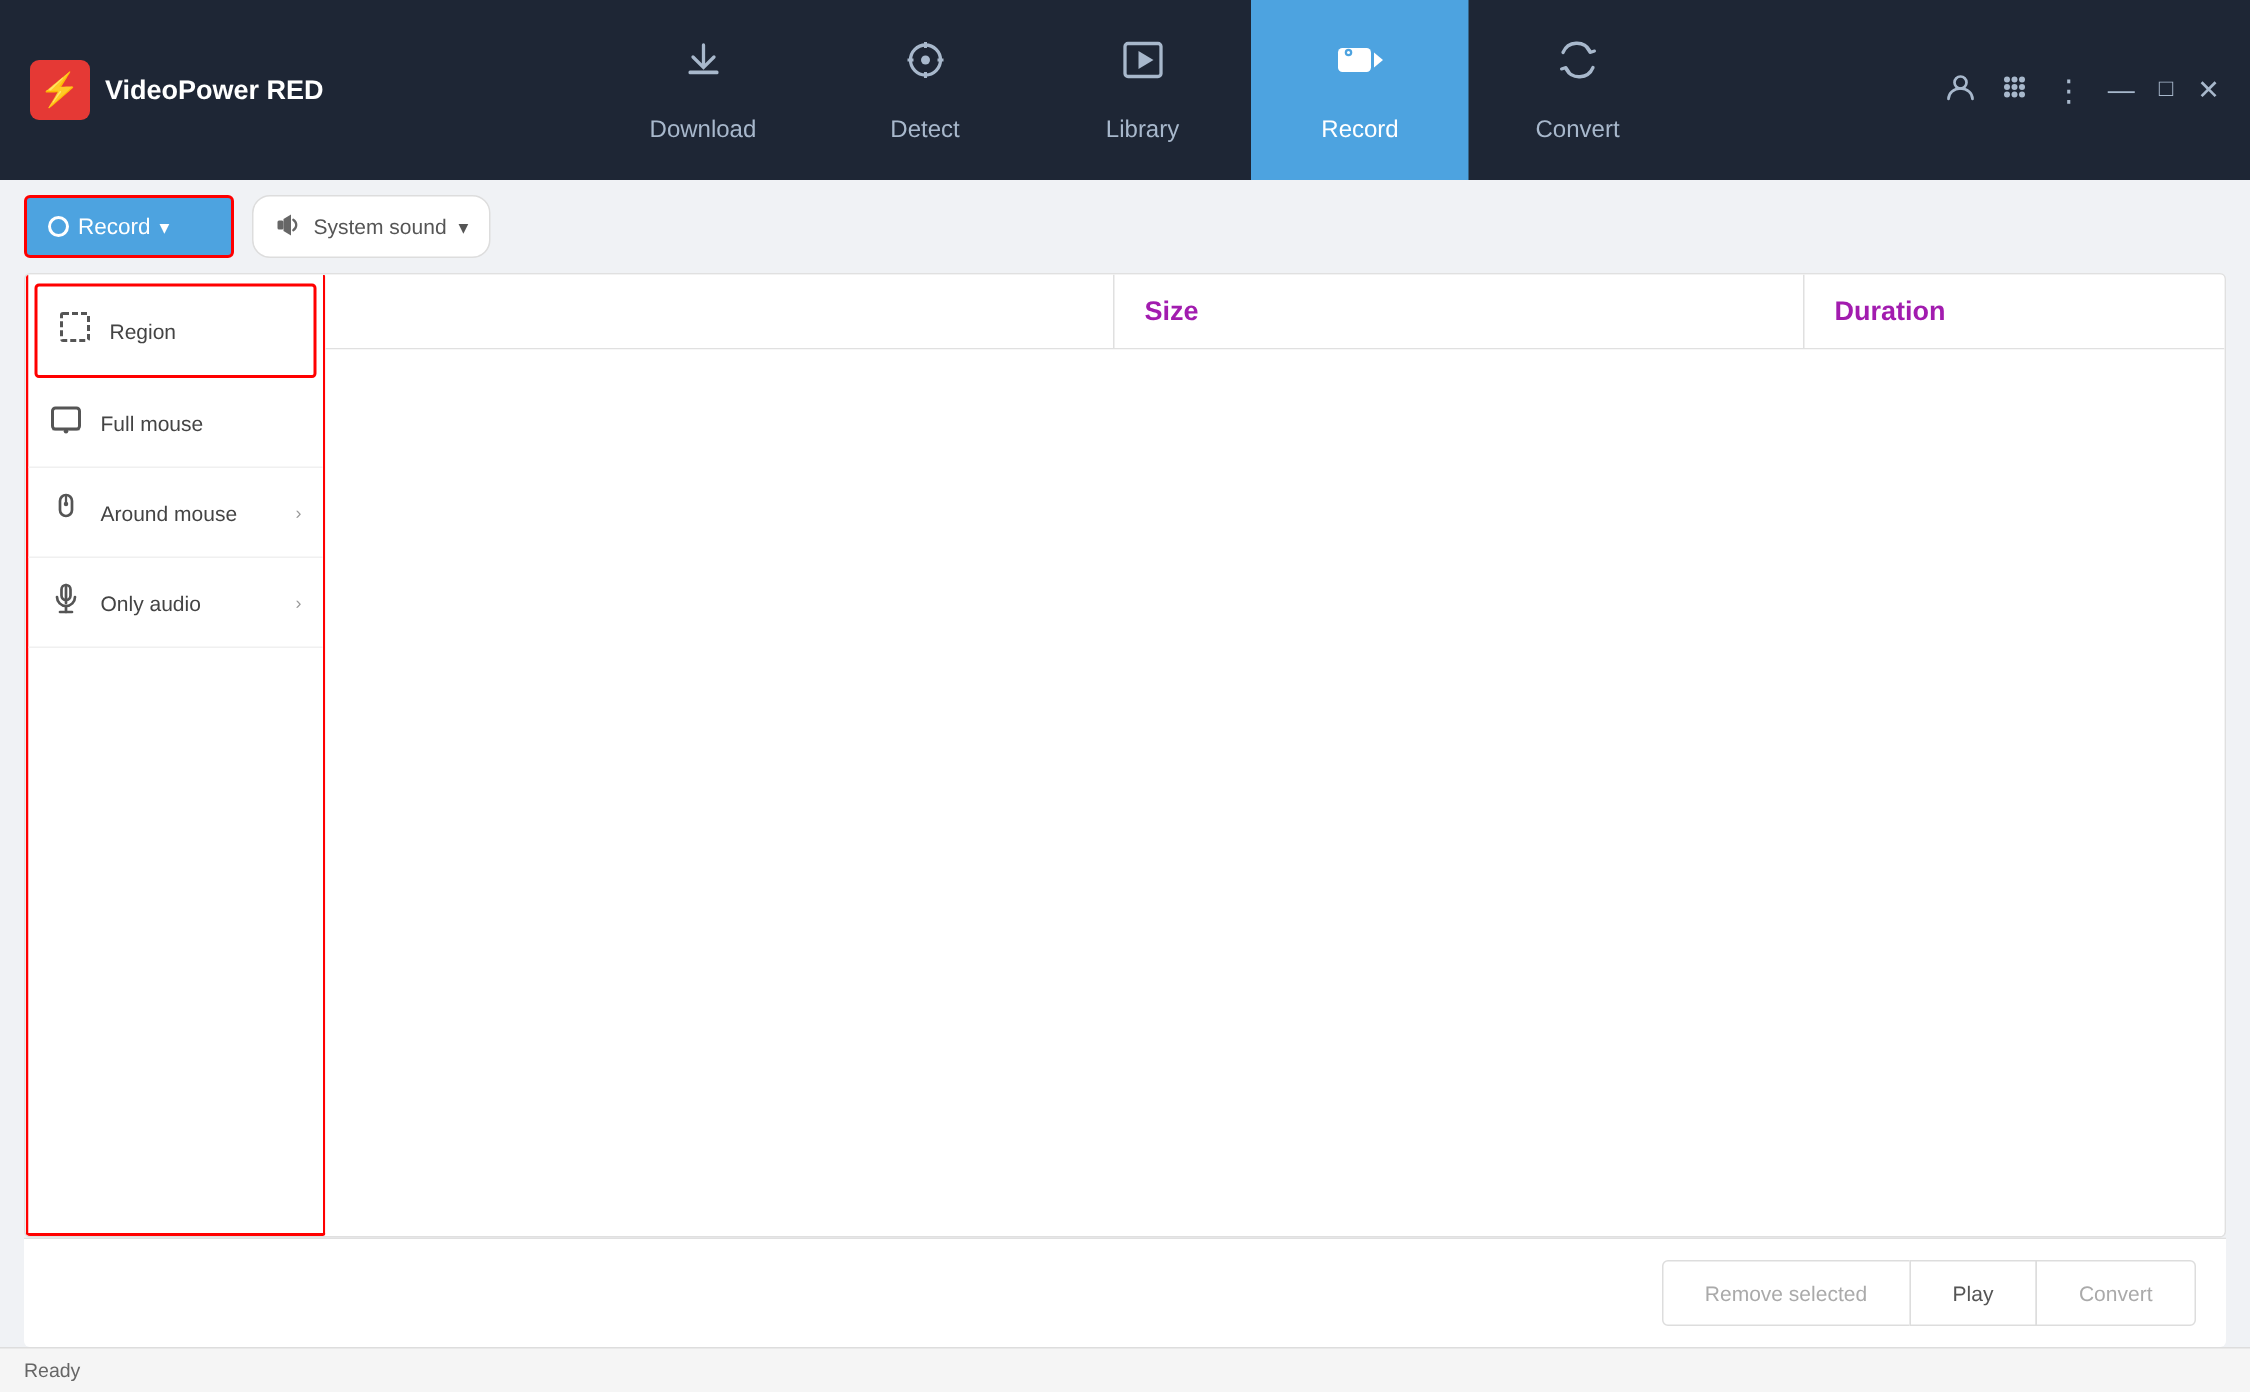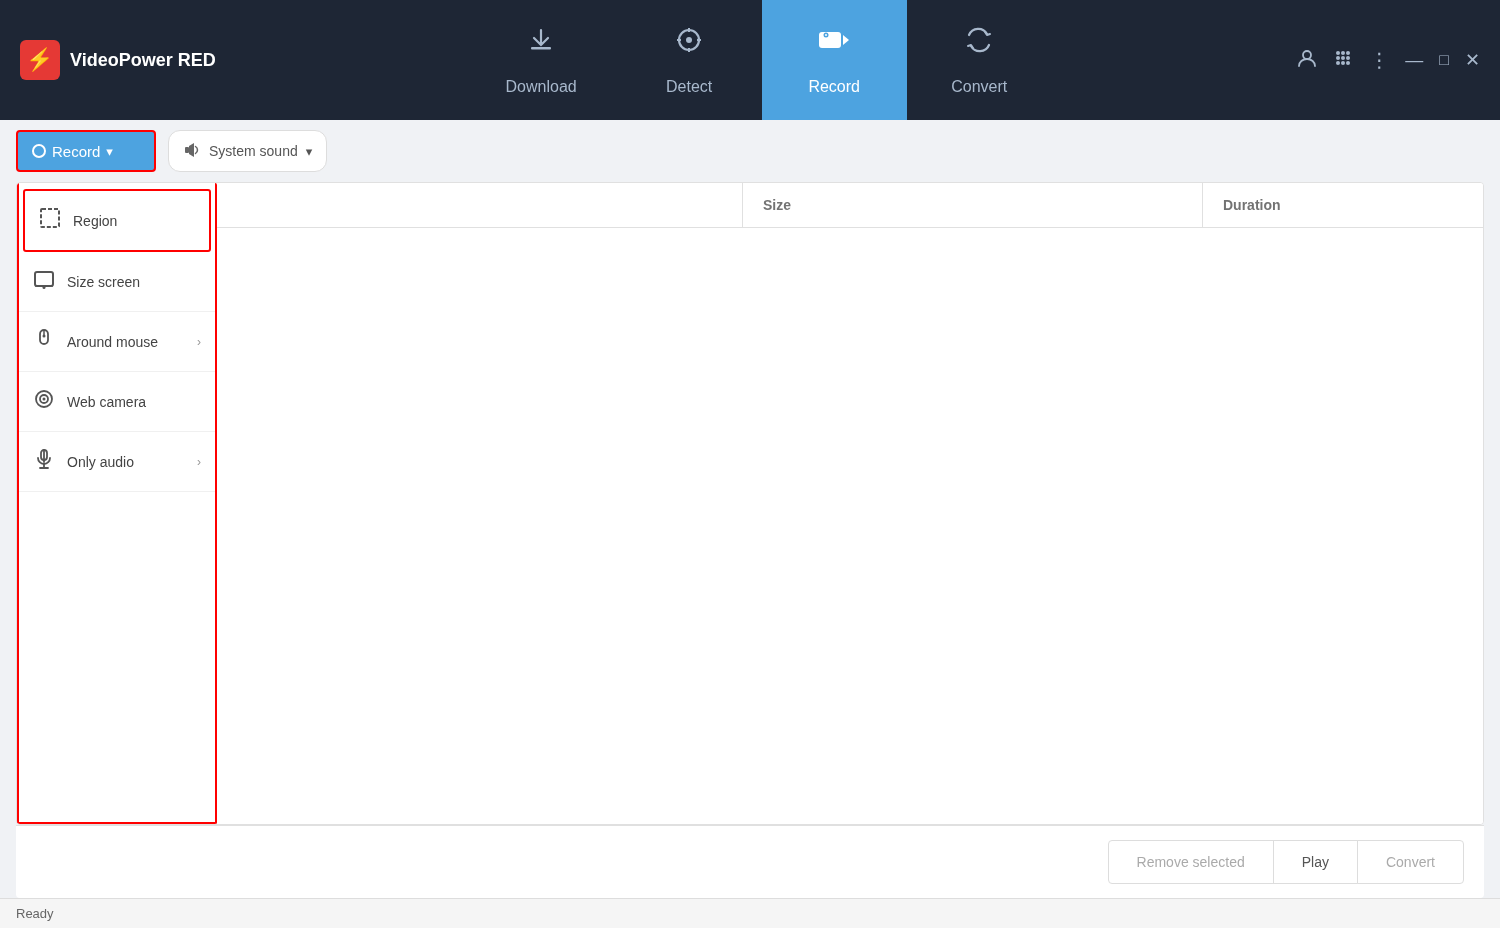--- a/index.html
+++ b/index.html
@@ -169,23 +169,23 @@
       flex-direction: column;
     }
     .file-list-header {
       display: flex;
       border-bottom: 1px solid #e0e0e0;
       padding: 0;
       background: white;
     }
     .file-list-header .col {
       padding: 14px 20px;
-      font-size: 14px;
+      font-size: 18px;
       font-weight: 600;
-      color: #737373;
+      color: #a21caf;
       border-right: 1px solid #e0e0e0;
     }
     .col-name { flex: 1; }
     .col-size { width: 460px; }
     .col-duration { width: 280px; border-right: none !important; }
     .file-list-body {
       flex: 1;
       background: white;
     }
 
@@ -259,20 +259,29 @@
           <circle cx="15" cy="15" r="3" fill="#a8b8cc"></circle>
           <line x1="15" y1="3" x2="15" y2="7" stroke="#a8b8cc" stroke-width="2"></line>
           <line x1="15" y1="23" x2="15" y2="27" stroke="#a8b8cc" stroke-width="2"></line>
           <line x1="3" y1="15" x2="7" y2="15" stroke="#a8b8cc" stroke-width="2"></line>
           <line x1="23" y1="15" x2="27" y2="15" stroke="#a8b8cc" stroke-width="2"></line>
         </svg>
       </span>
       <span>Detect</span>
     </div>
 
+    <div class="nav-tab">
+      <span class="tab-icon">
+        <svg width="30" height="30" viewBox="0 0 30 30" fill="none">
+          <rect x="3" y="4" width="24" height="22" rx="2" stroke="#a8b8cc" stroke-width="2.2"></rect>
+          <polygon points="12,9 22,15 12,21" fill="#a8b8cc"></polygon>
+        </svg>
+      </span>
+      <span>Library</span>
+    </div>
 
     <div class="nav-tab active">
       <span class="tab-icon">
         <svg width="34" height="30" viewBox="0 0 34 30" fill="none">
           <rect x="2" y="7" width="22" height="16" rx="3" fill="white"></rect>
           <polygon points="26,10 32,15 26,20" fill="white"></polygon>
           <circle cx="9" cy="10" r="2.5" fill="#4da3e0"></circle>
           <circle cx="9" cy="10" r="1" fill="white"></circle>
         </svg>
       </span>
@@ -356,45 +365,35 @@
       </div>
 
       <div class="sidebar-item">
         <span class="item-icon">
           <svg width="22" height="22" viewBox="0 0 22 22" fill="none">
             <rect x="2" y="4" width="18" height="14" rx="2" stroke="#555" stroke-width="2" fill="none"></rect>
             <line x1="2" y1="18" x2="20" y2="18" stroke="#555" stroke-width="1.5"></line>
             <circle cx="11" cy="19.5" r="1.5" fill="#555"></circle>
           </svg>
         </span>
-        <span>Size screen</span>
+        <span>Full mouse</span>
       </div>
 
       <div class="sidebar-item">
         <span class="item-icon">
           <svg width="22" height="22" viewBox="0 0 22 22" fill="none">
             <rect x="7" y="2" width="8" height="14" rx="4" stroke="#555" stroke-width="1.8" fill="none"></rect>
             <line x1="11" y1="2" x2="11" y2="8" stroke="#555" stroke-width="1.5"></line>
             <circle cx="11" cy="8" r="1.5" fill="#555"></circle>
           </svg>
         </span>
         <span>Around mouse</span>
         <span class="chevron-right">›</span>
       </div>
 
-      <div class="sidebar-item">
-        <span class="item-icon">
-          <svg width="22" height="22" viewBox="0 0 22 22" fill="none">
-            <circle cx="11" cy="11" r="8" stroke="#555" stroke-width="1.8" fill="none"></circle>
-            <circle cx="11" cy="11" r="4" stroke="#555" stroke-width="1.8" fill="none"></circle>
-            <circle cx="11" cy="11" r="1.5" fill="#555"></circle>
-          </svg>
-        </span>
-        <span>Web camera</span>
-      </div>
 
       <div class="sidebar-item">
         <span class="item-icon">
           <svg width="22" height="22" viewBox="0 0 22 22" fill="none">
             <path d="M11 2v12" stroke="#555" stroke-width="1.8" stroke-linecap="round"></path>
             <rect x="8" y="2" width="6" height="10" rx="3" stroke="#555" stroke-width="1.8" fill="none"></rect>
             <path d="M5 10c0 3.3 2.7 6 6 6s6-2.7 6-6" stroke="#555" stroke-width="1.8" stroke-linecap="round" fill="none"></path>
             <line x1="11" y1="16" x2="11" y2="20" stroke="#555" stroke-width="1.8" stroke-linecap="round"></line>
             <line x1="7" y1="20" x2="15" y2="20" stroke="#555" stroke-width="1.8" stroke-linecap="round"></line>
           </svg>

